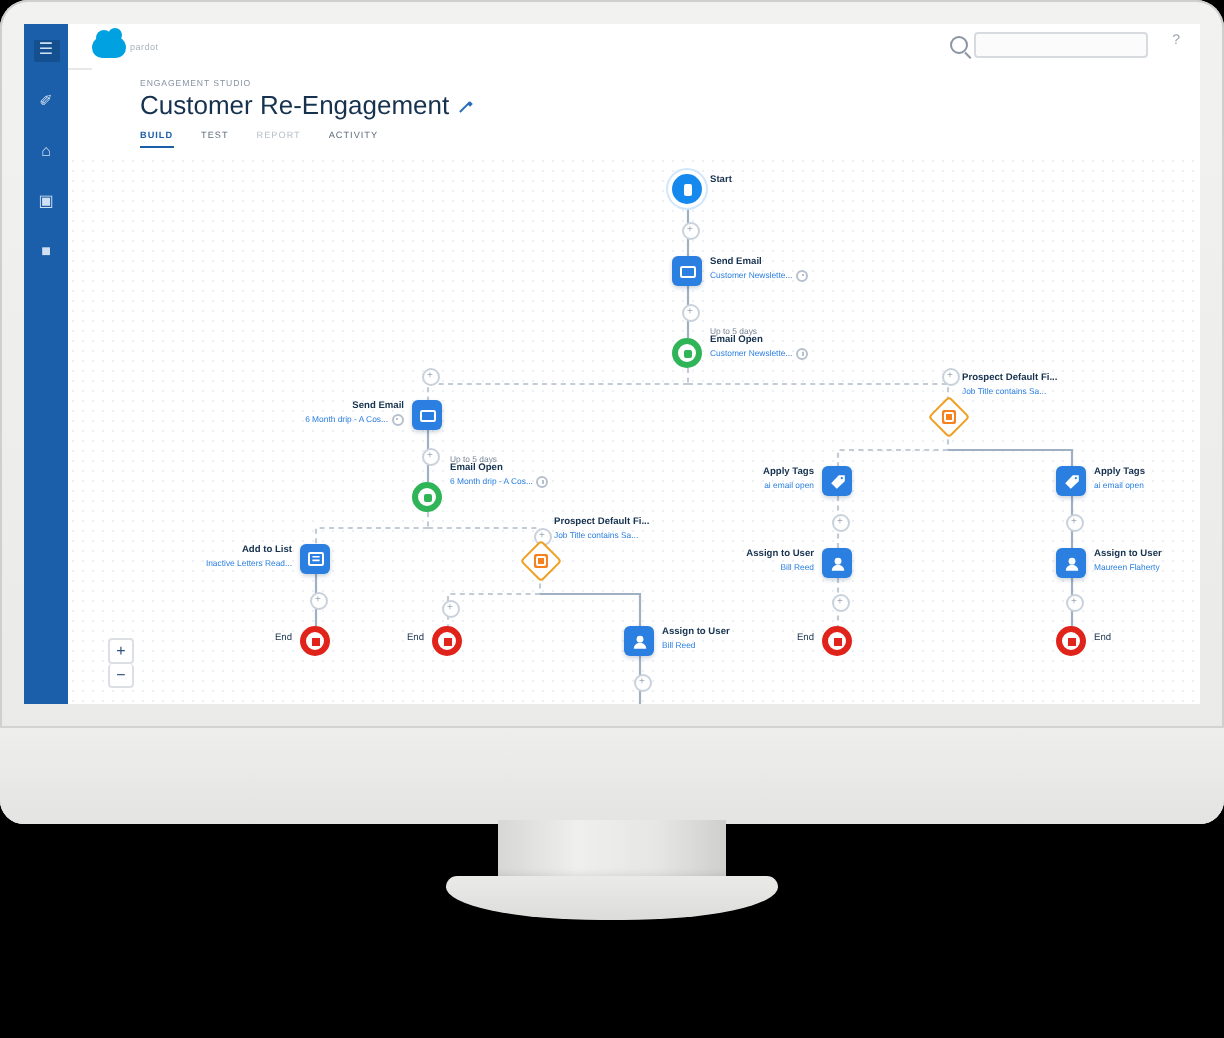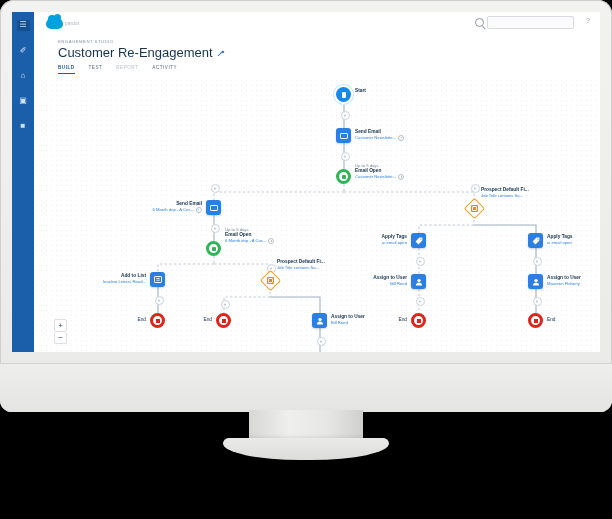--- a/index.html
+++ b/index.html
@@ -39,21 +39,21 @@
   .cloud:after{content:"";position:absolute;left:8px;top:-4px;width:7px;height:7px;background:#00a1e0;border-radius:50%;}
   .logo-word{font-size:4.6px;color:#aab4bf;letter-spacing:.2px;}
 
   .searchwrap{position:absolute;right:26px;top:4px;display:flex;align-items:center;gap:3px;}
   .mag{width:7px;height:7px;border:1px solid #8a94a3;border-radius:50%;position:relative;}
   .mag:after{content:"";position:absolute;right:-2.5px;bottom:-2px;width:3.5px;height:1px;background:#8a94a3;transform:rotate(45deg);}
   .searchbox{width:85px;height:11px;border:1px solid #d7dbe0;border-radius:2px;background:#fbfbfc;}
   .searchbox input{border:0;outline:0;background:transparent;width:100%;height:100%;font-size:5px;color:#5a6470;padding:0 3px;box-sizing:border-box;font-family:"Liberation Sans",sans-serif;}
   .helpq{position:absolute;right:10px;top:5px;font-size:7px;color:#98a1ad;}
 
-  .pagehead{position:absolute;left:22px;top:22px;width:566px;height:44px;background:#fff;border-bottom:1px solid #e3e6ea;}
+  .pagehead{position:absolute;left:34px;top:22px;width:566px;height:44px;background:#fff;border-bottom:1px solid #e3e6ea;}
   .crumb{position:absolute;left:24px;top:5px;font-size:4.3px;letter-spacing:.45px;color:#8793a3;text-transform:uppercase;}
   .ptitle{position:absolute;left:24px;top:11px;font-size:13px;color:#16324f;font-weight:400;white-space:nowrap;}
   .pencil{display:inline-block;width:6px;height:6px;margin-left:4px;position:relative;vertical-align:middle;}
   .pencil:before{content:"";position:absolute;left:0;top:2px;width:7px;height:1.2px;background:#2b6cb8;transform:rotate(-45deg);}
   .pencil:after{content:"";position:absolute;left:5px;top:0px;width:2px;height:2px;background:#2b6cb8;transform:rotate(-45deg);}
 
   .tabs{position:absolute;left:24px;top:31px;display:flex;gap:14px;}
   .tab{font-size:4.6px;letter-spacing:.5px;color:#5f6b7a;text-transform:uppercase;padding-bottom:3px;cursor:pointer;}
   .tab.active{color:#1b5faa;font-weight:bold;border-bottom:1.6px solid #1b5faa;}
   .tab.dim{color:#b9c0c9;}

